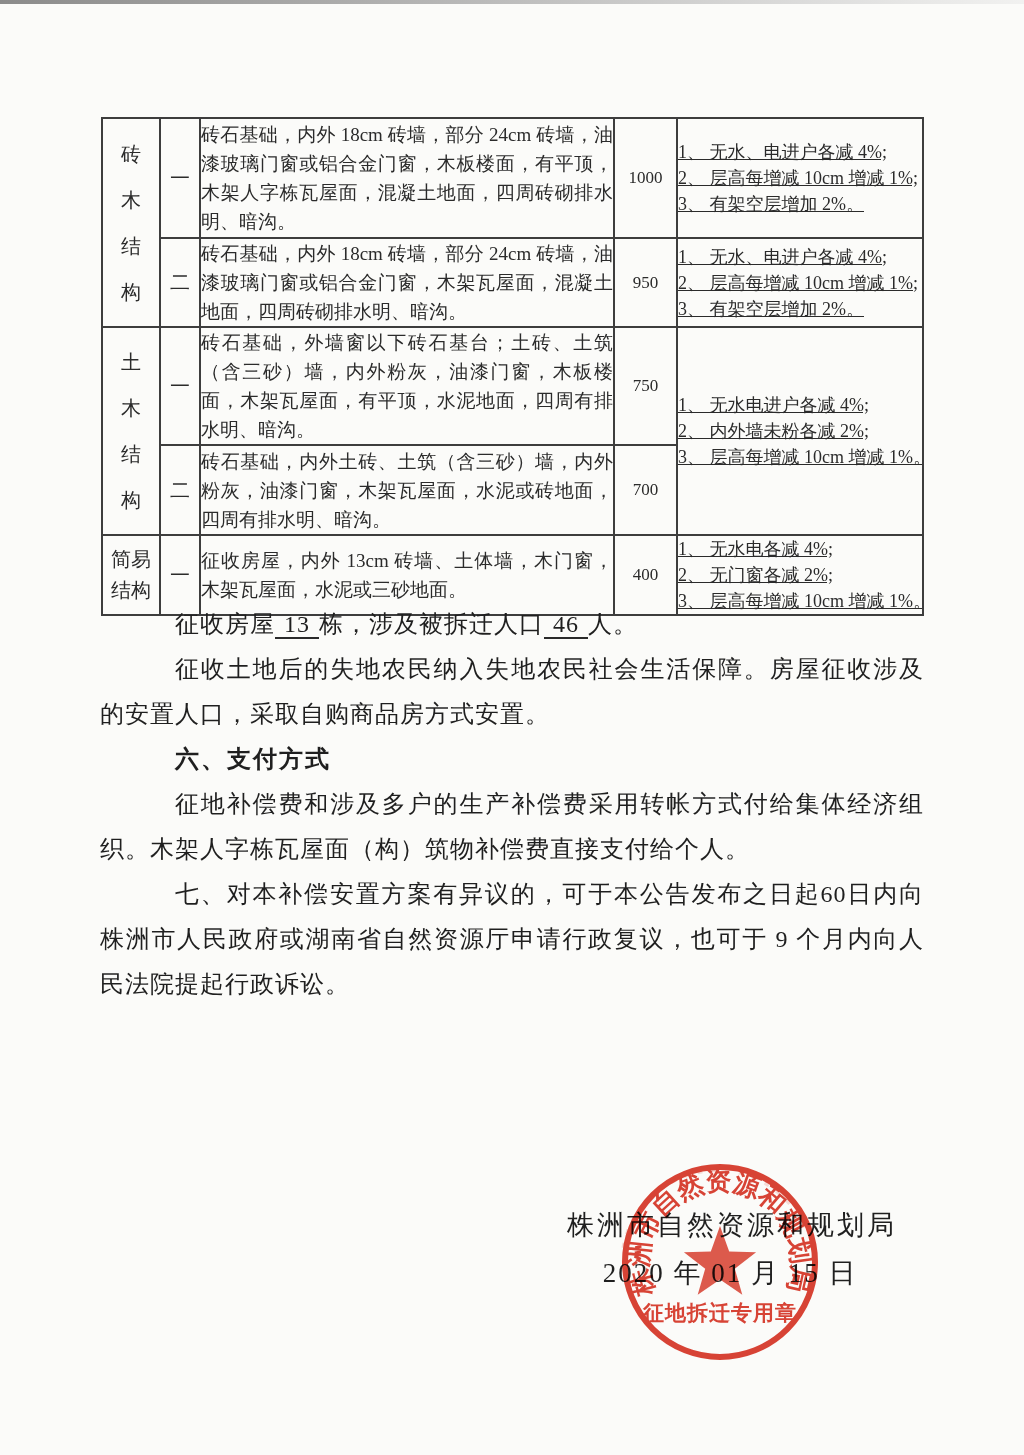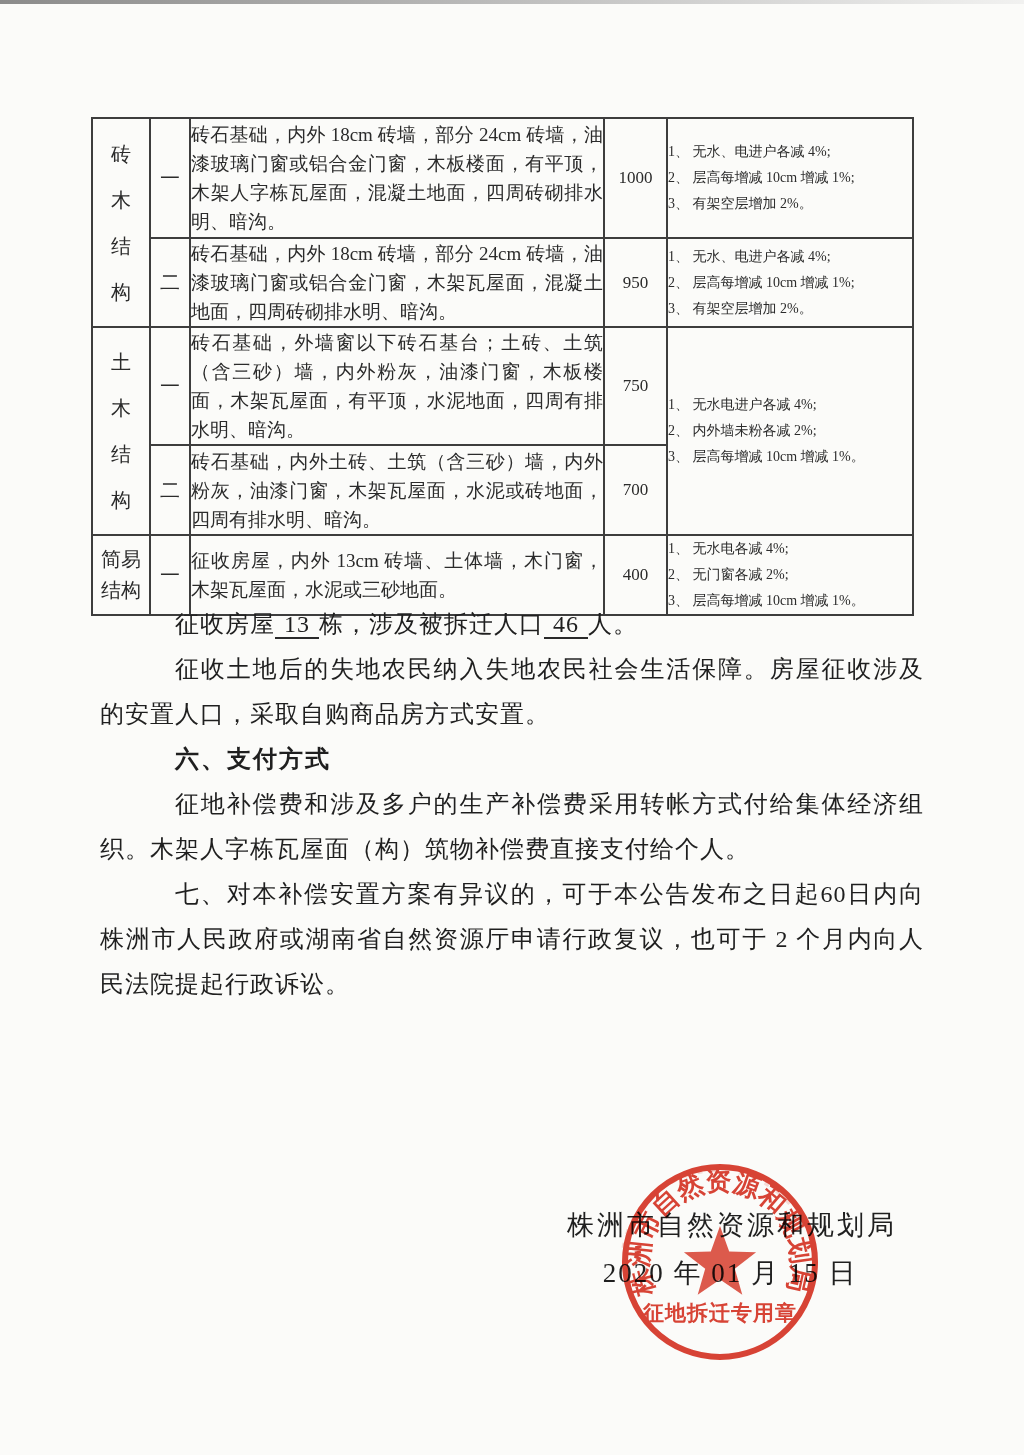--- a/index.html
+++ b/index.html
@@ -8,33 +8,33 @@
     background:#fbfbf9; overflow:hidden;
     font-family:"Liberation Serif", serif; color:#1f1f1f;
   }
   .scan-edge {
     position:absolute; top:0; left:0; width:100%; height:4px;
     background:linear-gradient(to right,#6f6f6f 0%,#9a9a9a 35%,#c9c9c9 70%,#efefee 100%);
     opacity:.8;
   }
   
   table.comp {
-    position:absolute; left:91px; top:117px; width:821px;
+    position:absolute; left:101px; top:117px; width:821px;
     border-collapse:collapse; table-layout:fixed; color:#2b2b2b;
   }
   table.comp td { border:2px solid #3d3d3d; vertical-align:middle; padding:0; }
   tr.r1 { height:120px; } tr.r2 { height:84px; } tr.r3 { height:112px; }
   tr.r4 { height:90px; }  tr.r5 { height:74px; }
   td.c-struct { font-size:20px; }
   .vtext4 { width:24px; margin:0 auto; line-height:46px; text-align:center; word-break:break-all; }
   .vtext2 { width:48px; margin:0 auto; line-height:31px; text-align:center; word-break:break-all; }
   td.c-grade { text-align:center; font-size:20px; }
   td.c-desc { font-size:19px; line-height:29px; padding:3px 8px 3px 9px; text-align:justify; }
   td.c-price { text-align:center; font-size:17px; }
-  td.c-adj { font-size:14px; line-height:26px; padding:2px 2px 2px 10px; }
+  td.c-adj { font-size:18px; line-height:26px; padding:2px 2px 2px 10px;text-decoration:underline; }
   td.c-adj div { white-space:nowrap; overflow:hidden; }
   
   .bodytext {
     position:absolute; left:100px; top:602px; width:824px;
     font-size:24px; line-height:45px; letter-spacing:1px; text-align:justify;
   }
   .bodytext p { margin:0; text-indent:75px; }
   .bodytext p.heading { font-weight:bold; letter-spacing:2px; }
   .u { border-bottom:2px solid #2a2a2a; white-space:pre; padding:0 2px; }
   
@@ -117,21 +117,21 @@
       </td>
     </tr>
   </tbody>
     </table>
 
   <div class="bodytext">
     <p><span>征收房屋</span><span class="u"> 13 </span><span>栋，涉及被拆迁人口</span><span class="u"> 46 </span><span>人。</span></p>
     <p>征收土地后的失地农民纳入失地农民社会生活保障。房屋征收涉及的安置人口，采取自购商品房方式安置。</p>
     <p class="heading">六、支付方式</p>
     <p>征地补偿费和涉及多户的生产补偿费采用转帐方式付给集体经济组织。木架人字栋瓦屋面（构）筑物补偿费直接支付给个人。</p>
-    <p>七、对本补偿安置方案有异议的，可于本公告发布之日起60日内向株洲市人民政府或湖南省自然资源厅申请行政复议，也可于 2 个月内向人民法院提起行政诉讼。</p>
+    <p>七、对本补偿安置方案有异议的，可于本公告发布之日起60日内向株洲市人民政府或湖南省自然资源厅申请行政复议，也可于 9 个月内向人民法院提起行政诉讼。</p>
   </div>
 
   <div class="sig-org">株洲市自然资源和规划局</div>
   <div class="sig-date">2020 年 01 月 15 日</div>
 
   <svg class="seal" viewBox="0 0 220 215" xmlns="http://www.w3.org/2000/svg">
     <path d="M 14 98 A 95 95 0 0 1 196 80" fill="none" stroke="rgba(217,53,38,0.18)" stroke-width="5" stroke-dasharray="5 9"></path>
     <circle cx="110" cy="112" r="95" fill="none" stroke="#d93526" stroke-width="6"></circle>
     <polygon fill="#d93526" fill-opacity="0.88" points="110,76 119.2,101.4 146.1,102.3 124.8,118.8 132.3,144.7 110,129.6 87.7,144.7 95.2,118.8 73.9,102.3 100.8,101.4"></polygon>
     <defs>

